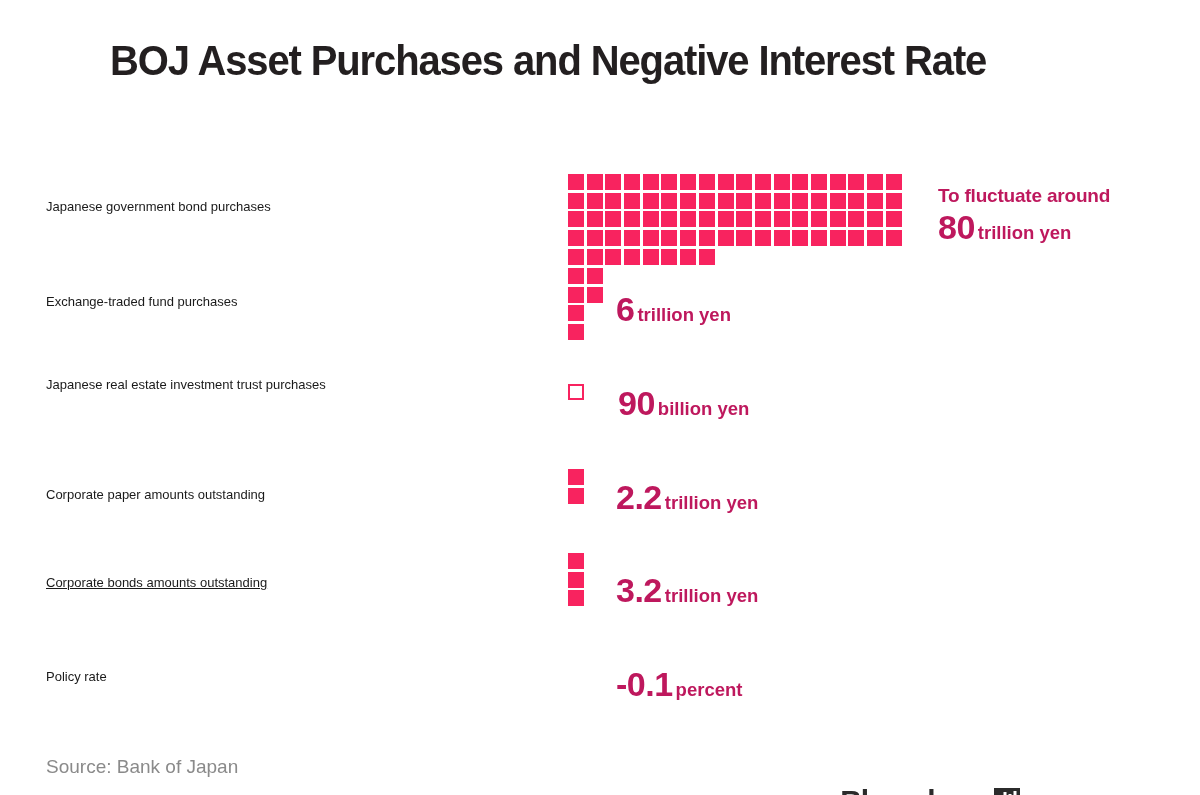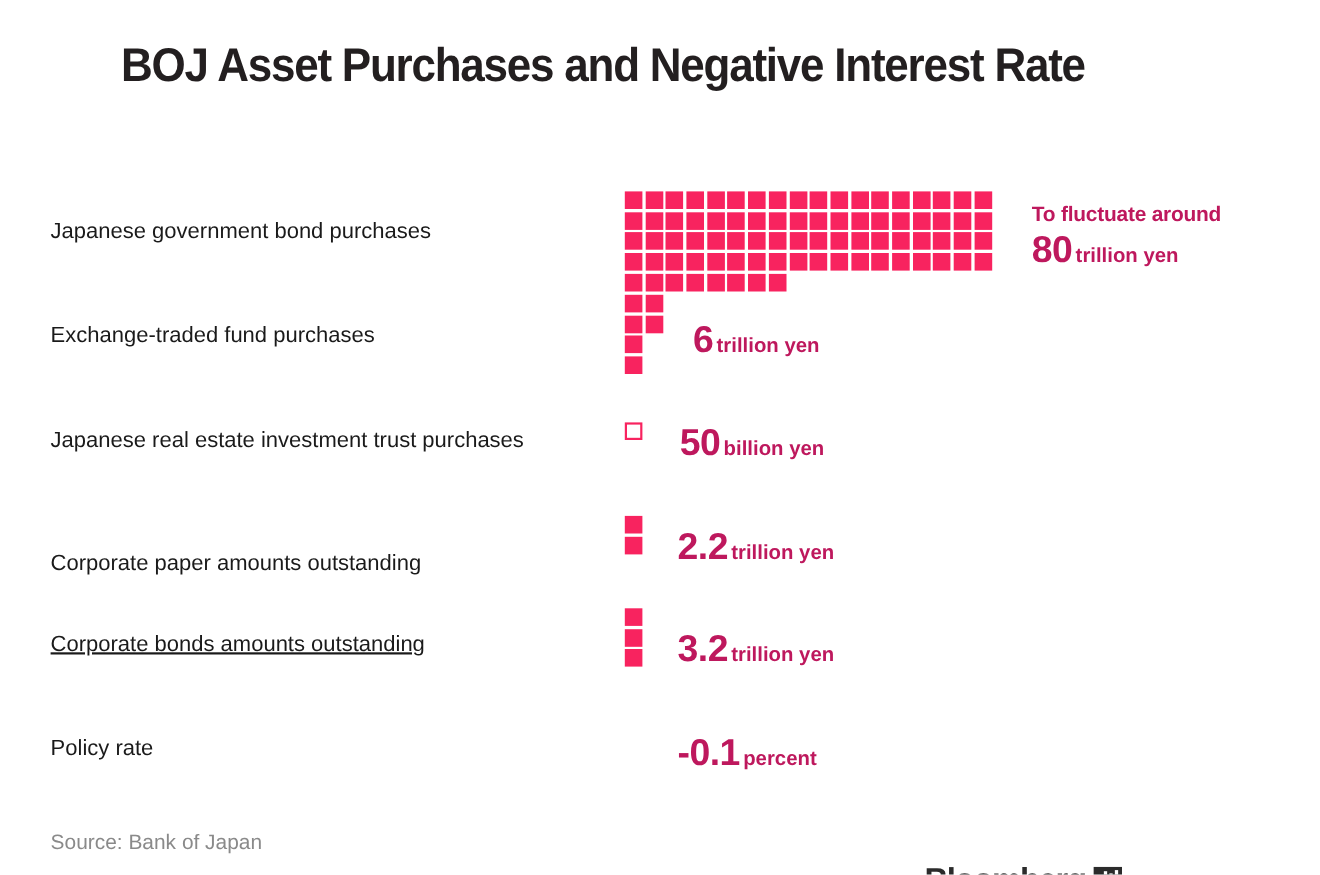--- a/index.html
+++ b/index.html
@@ -45,21 +45,21 @@
   }
   .row {
     position: absolute;
     left: 0;
     width: 1200px;
     height: 0;
   }
   .row-label {
     position: absolute;
     left: 46px;
-    font-size: 20px;
+    font-size: 13px;
     color: #1a1a1a;
     white-space: nowrap;
     line-height: 1;
   }
 
   
   .blocks {
     position: absolute;
     left: 568px;
   }
@@ -270,39 +270,39 @@
           <div class="sq"></div>
           <div class="sq"></div>
           <div class="sq"></div>
           <div class="sq"></div>
           <div class="sq"></div>
           <div class="sq spacer"></div>
           <div class="sq"></div>
           <div class="sq spacer"></div>
         </div>
       </div>
-      <div class="value" style="left:630px; top:292px;">
+      <div class="value" style="left:616px; top:292px;">
         <span class="big">6</span><span class="unit">trillion yen</span>
       </div>
     </div>
 
     <div class="row">
-      <div class="row-label" style="top:390px;text-align:center;">Japanese real estate investment trust purchases</div>
+      <div class="row-label" style="top:378px;text-align:center;">Japanese real estate investment trust purchases</div>
       <div class="blocks" style="top:384px;">
         <div class="shape-single">
           <div class="sq hollow"></div>
         </div>
       </div>
       <div class="value" style="left:618px; top:386px;">
-        <span class="big">50</span><span class="unit">billion yen</span>
-      </div>
-    </div>
-
-    <div class="row">
-      <div class="row-label" style="top:502px;text-align:center;">Corporate paper amounts outstanding</div>
+        <span class="big">90</span><span class="unit">billion yen</span>
+      </div>
+    </div>
+
+    <div class="row">
+      <div class="row-label" style="top:488px;text-align:center;">Corporate paper amounts outstanding</div>
       <div class="blocks" style="top:469px;">
         <div class="shape-stack">
           <div class="sq"></div>
           <div class="sq"></div>
         </div>
       </div>
       <div class="value" style="left:616px; top:480px;">
         <span class="big">2.2</span><span class="unit">trillion yen</span>
       </div>
     </div>

